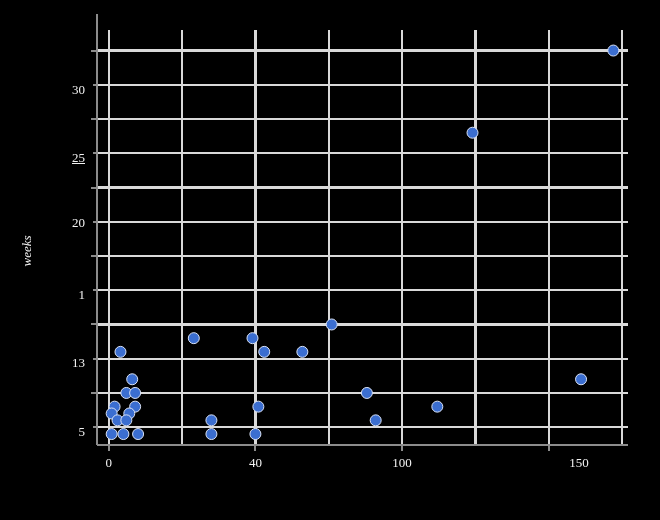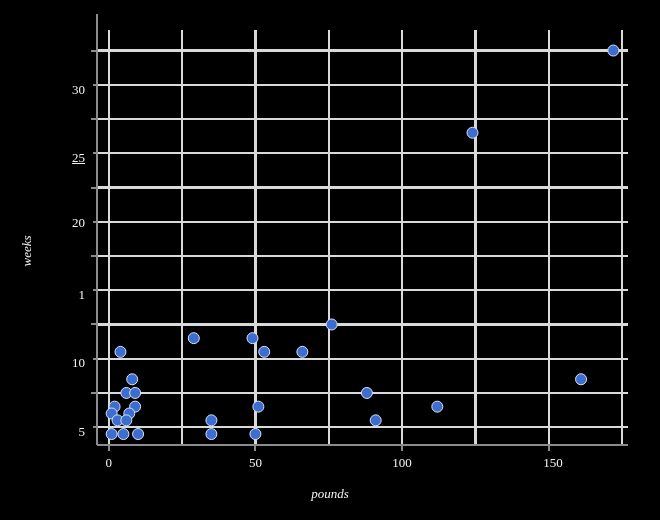--- a/index.html
+++ b/index.html
@@ -133,28 +133,27 @@
         <circle cx="111.66850828729281" cy="434.042904290429" r="5.5" fill="#3b6ed0" stroke="#d9e2f5" stroke-width="1"></circle>
         <circle cx="123.40331491712706" cy="434.042904290429" r="5.5" fill="#3b6ed0" stroke="#d9e2f5" stroke-width="1"></circle>
         <circle cx="138.0718232044199" cy="434.042904290429" r="5.5" fill="#3b6ed0" stroke="#d9e2f5" stroke-width="1"></circle>
         <circle cx="211.41436464088397" cy="434.042904290429" r="5.5" fill="#3b6ed0" stroke="#d9e2f5" stroke-width="1"></circle>
         <circle cx="255.41988950276243" cy="434.042904290429" r="5.5" fill="#3b6ed0" stroke="#d9e2f5" stroke-width="1"></circle>
       </g>
   </svg>
 
   <div id="tick-labels">
       <div class="tick-label ytick-label" style="left: 45px; top: 383.954px;">5</div>
-      <div class="tick-label ytick-label" style="left: 45px; top: 315.472px;">10</div>
+      <div class="tick-label ytick-label" style="left: 45px; top: 315.472px;">13</div>
       <div class="tick-label ytick-label" style="left: 45px; top: 246.99px;">1</div>
       <div class="tick-label ytick-label" style="left: 45px; top: 175px;">20</div>
       <div class="tick-label ytick-label" style="left: 45px; top: 110.026px; text-decoration: underline;">25</div>
       <div class="tick-label ytick-label" style="left: 45px; top: 41.5446px;">30</div>
       <div class="tick-label xtick-label" style="left: 86.7348px; top: 455px;">0</div>
-      <div class="tick-label xtick-label" style="left: 233.42px; top: 455px;">50</div>
+      <div class="tick-label xtick-label" style="left: 233.42px; top: 455px;">40</div>
       <div class="tick-label xtick-label" style="left: 380px; top: 455px;">100</div>
-      <div class="tick-label xtick-label" style="left: 531px; top: 455px; text-align: center;">150</div>
+      <div class="tick-label xtick-label" style="left: 557px; top: 455px; text-align: center;">150</div>
     </div>
 
   <div class="axis-label" id="ylabel">weeks</div>
 
-  <div class="axis-label" id="xlabel">pounds</div>
 
 </div>
 
 </body></html>

